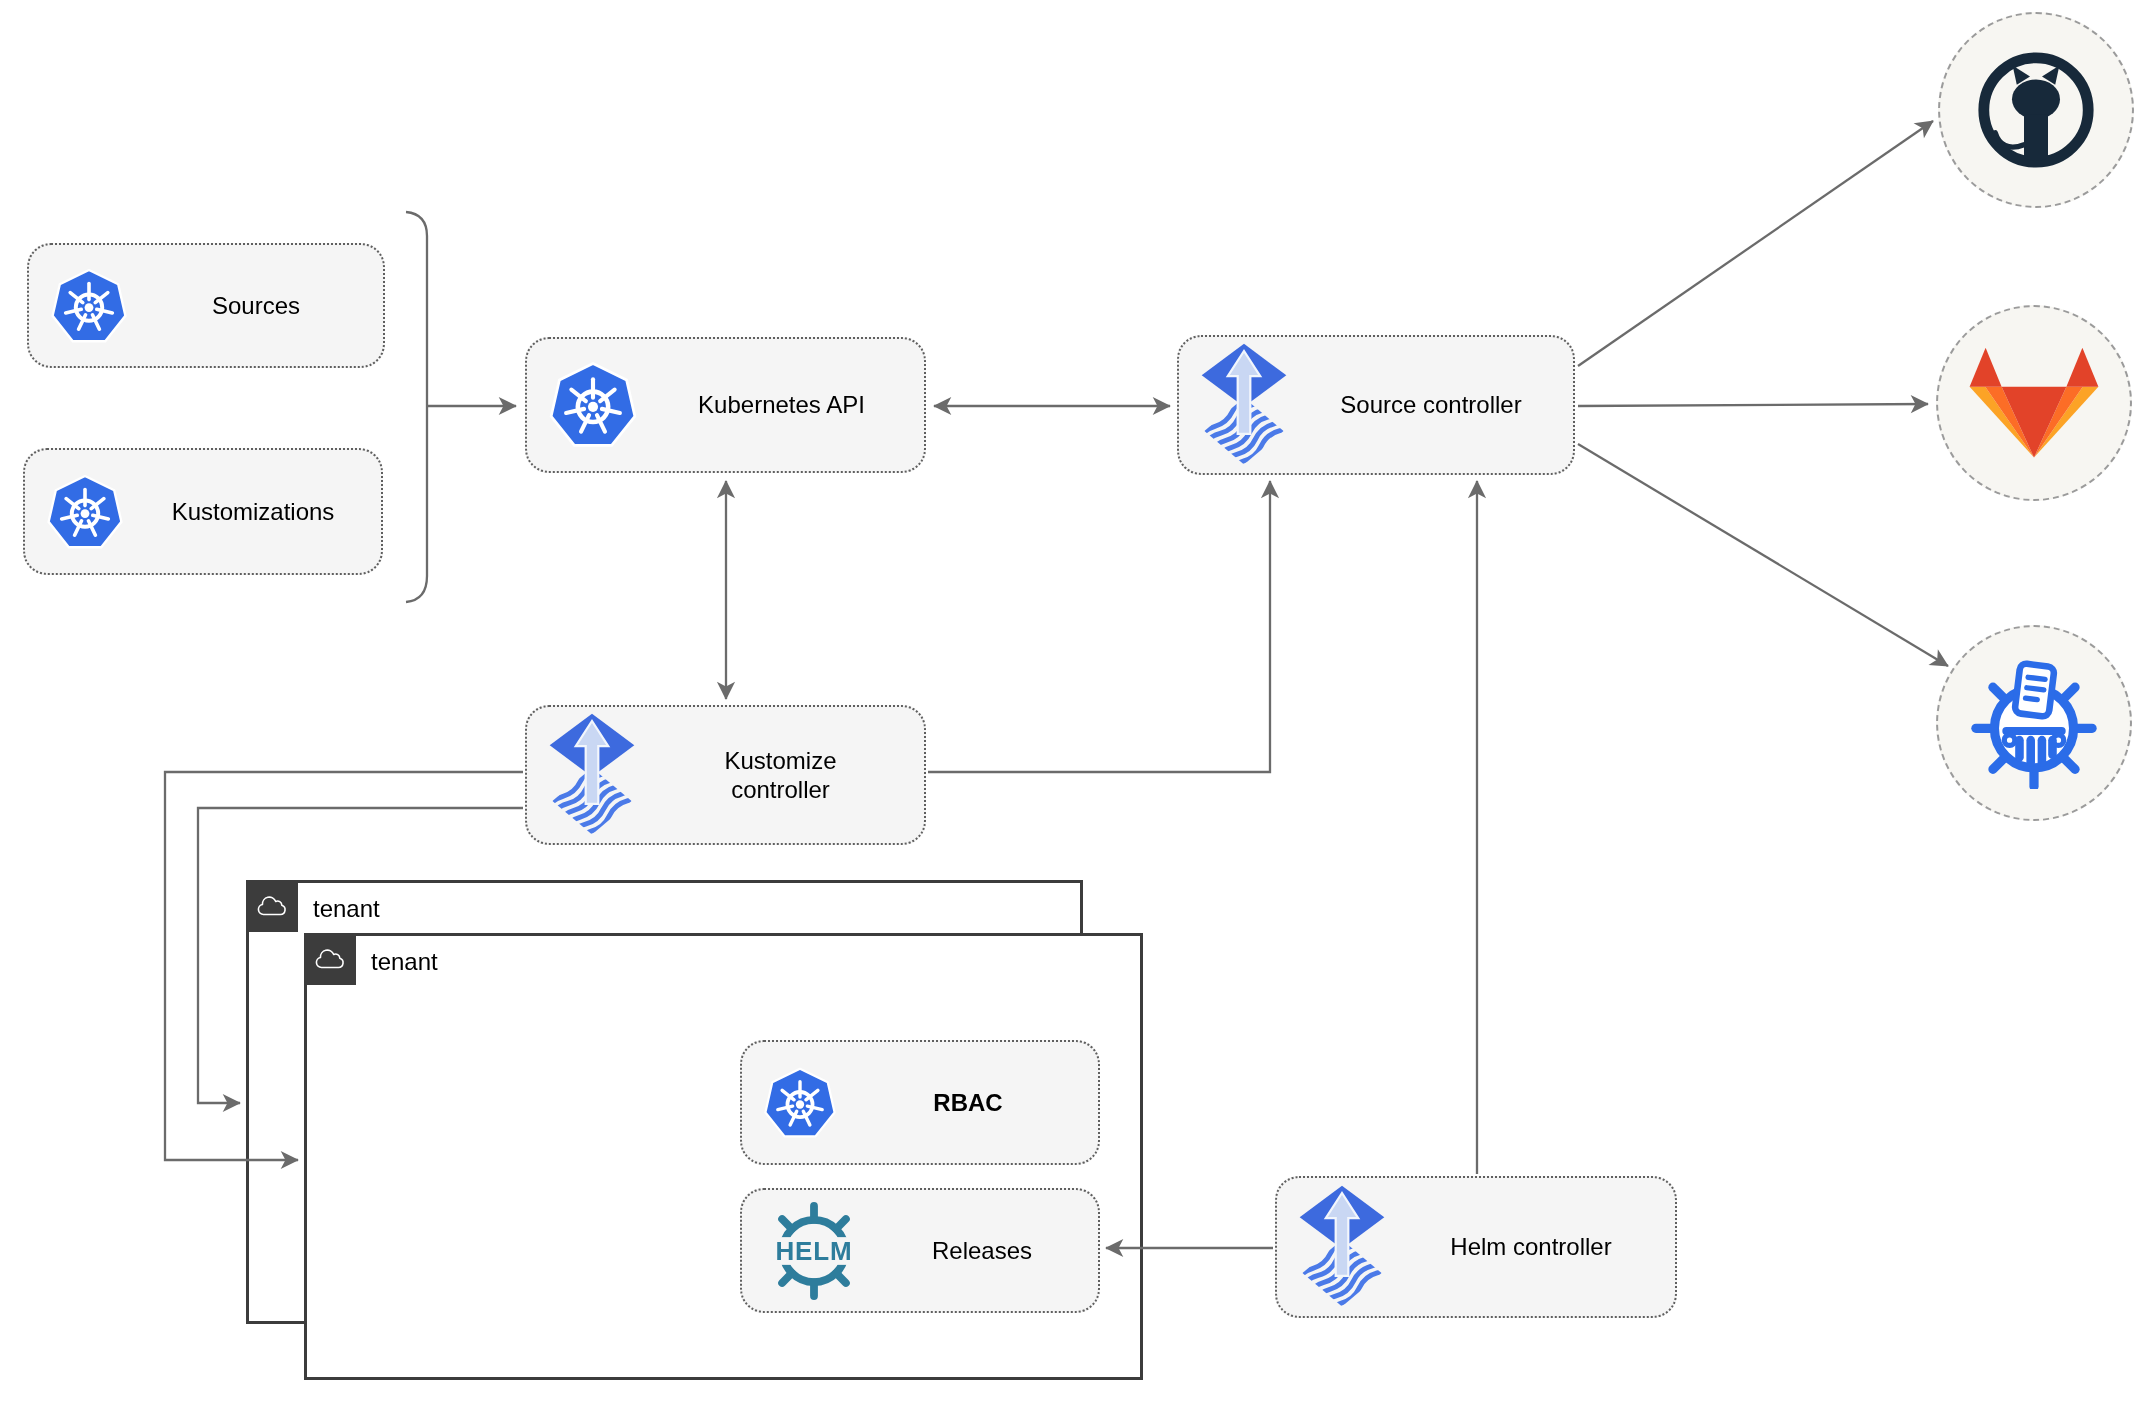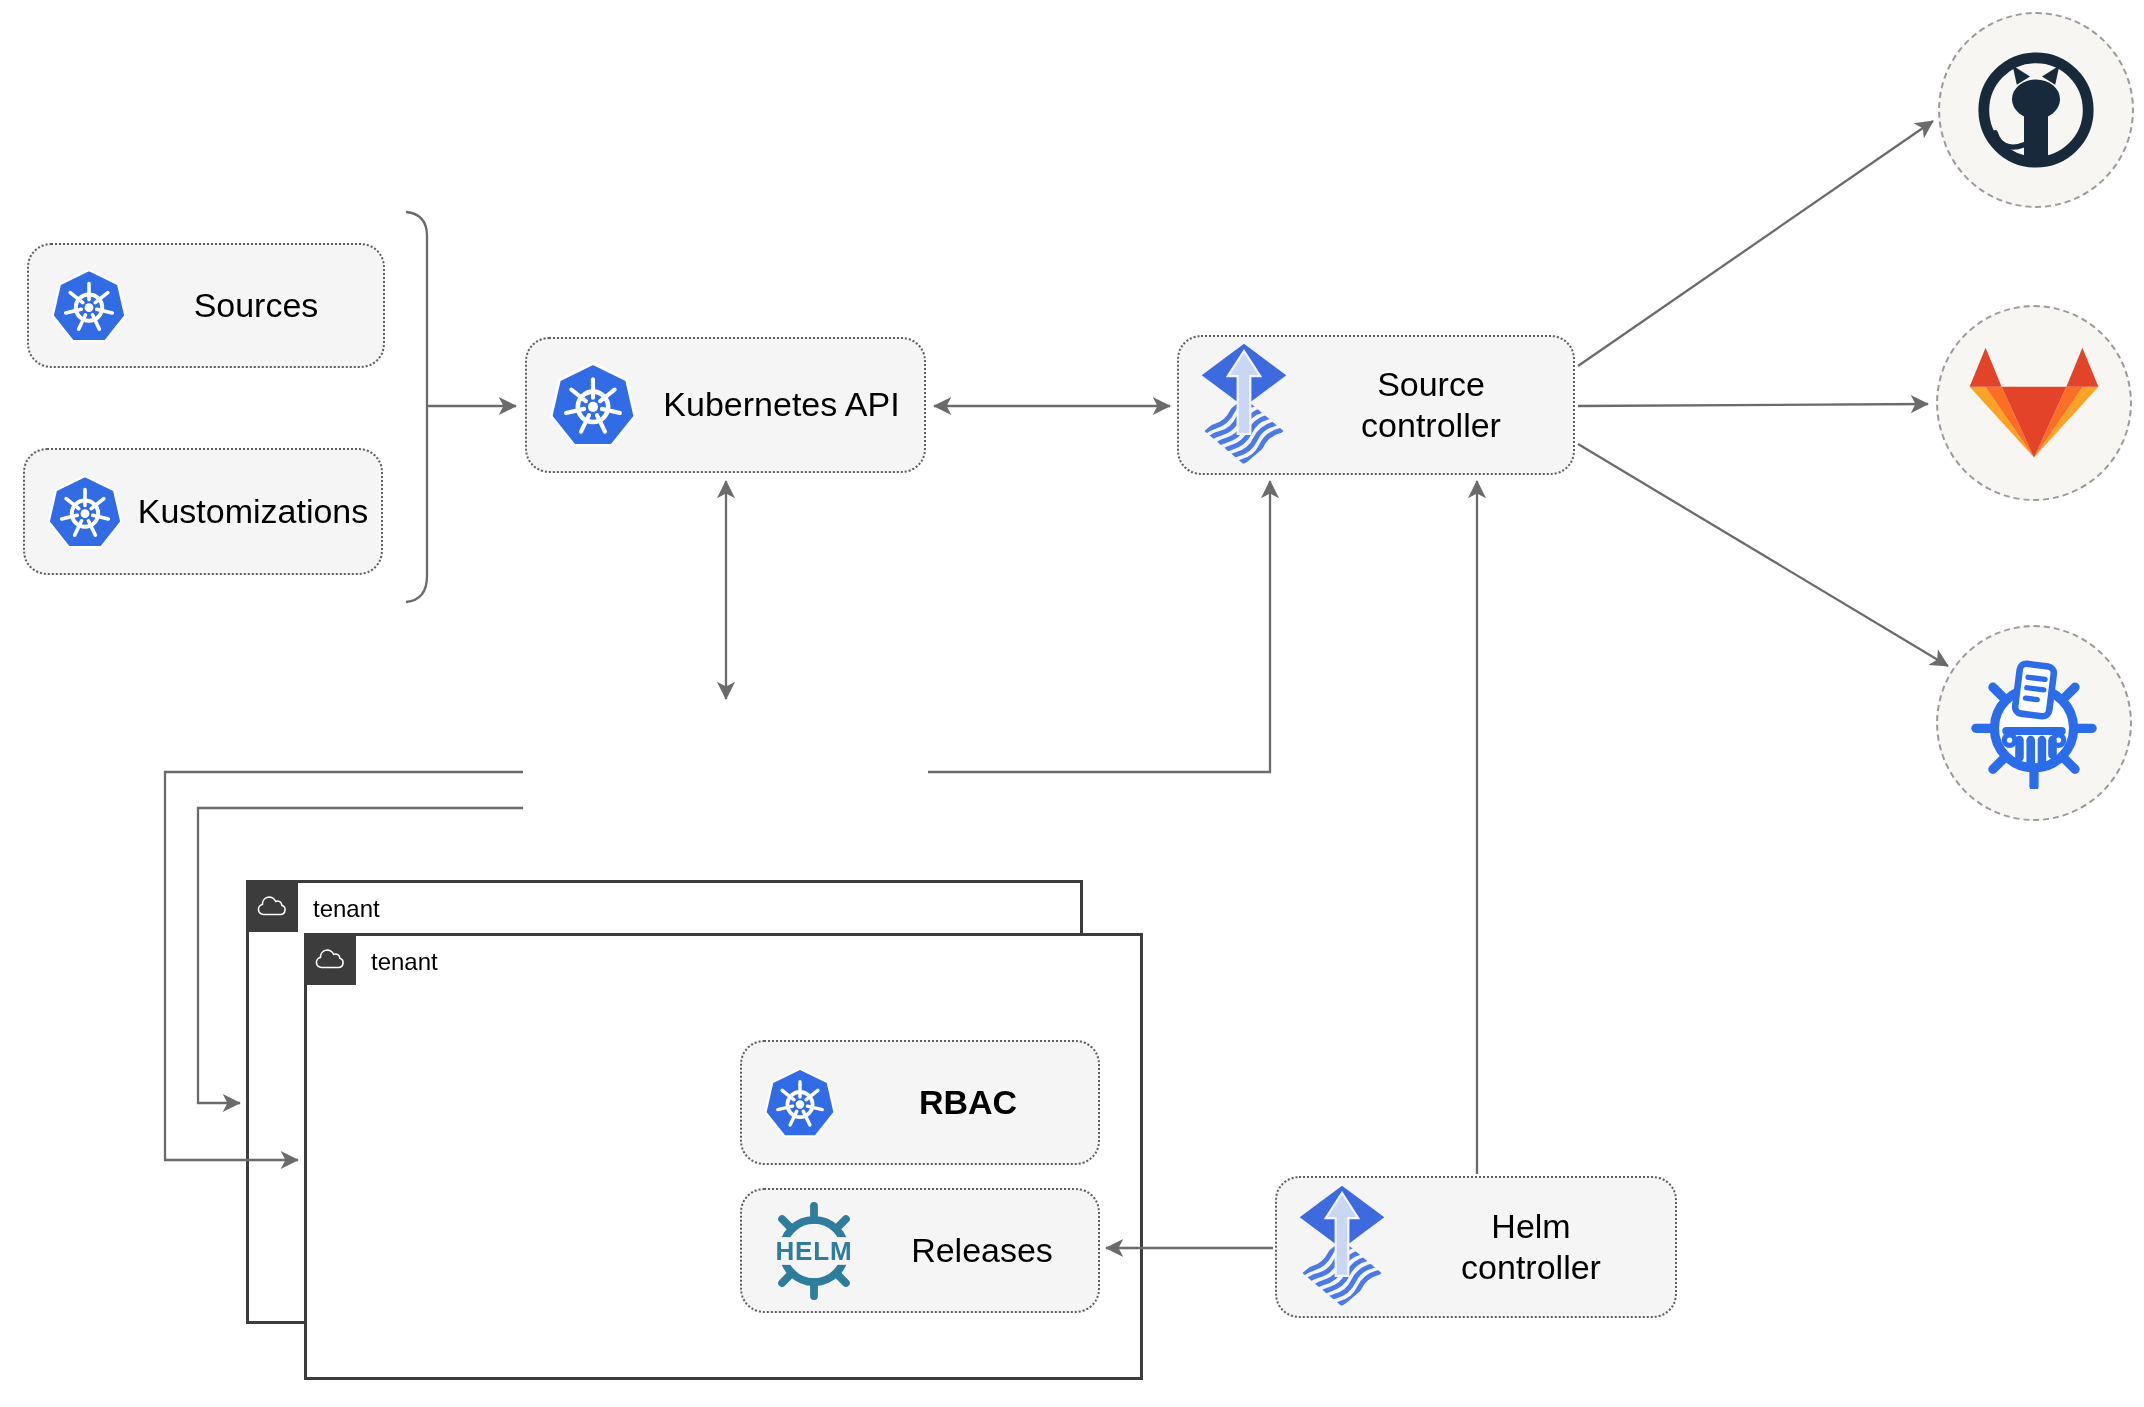--- a/index.html
+++ b/index.html
@@ -2,21 +2,21 @@
 <html><head>
 <meta charset="utf-8">
 <style>
   html,body{margin:0;padding:0;background:#ffffff;}
   body{font-family:"Liberation Sans","DejaVu Sans",sans-serif;color:#000;}
   .canvas{position:relative;width:2144px;height:1407px;background:#fff;overflow:hidden;}
   svg.connectors{position:absolute;left:0;top:0;pointer-events:none;z-index:30;}
   .node{position:absolute;box-sizing:border-box;background:#f5f5f5;border:2.5px dotted #5f5f5f;
         border-radius:24px;display:flex;align-items:center;z-index:20;}
   .node .ic{flex:0 0 auto;margin-left:20px;}
-  .node .lbl{flex:1 1 auto;text-align:center;font-size:34px;line-height:1.22;color:#000;}
+  .node .lbl{flex:1 1 auto;text-align:center;font-size:24px;line-height:1.22;color:#000;}
   .node .lbl.wrap2{max-width:190px;margin:0 auto;text-align:center;}
   .node .lbl.nowrap{white-space:nowrap;}
   .tenant{position:absolute;box-sizing:border-box;background:#ffffff;border:3px solid #3c3c3c;z-index:10;}
   .tenant.front{z-index:12;}
   .tenant-head{position:absolute;left:-3px;top:-3px;width:52px;height:52px;background:#3c3c3c;
                display:flex;align-items:center;justify-content:center;}
   .tenant-lbl{position:absolute;left:64px;top:12px;font-size:24px;color:#000;}
   .ext-circle{position:absolute;box-sizing:border-box;width:196px;height:196px;border-radius:50%;
               border:2.5px dashed #9b9b9b;background:#f7f6f2;display:flex;align-items:center;
               justify-content:center;z-index:20;}
@@ -160,20 +160,26 @@
     <div class="lbl nowrap">Kubernetes API</div>
   </div>
 
   <div class="node" style="left:1177px;top:335px;width:398px;height:140px;">
     <svg class="ic" width="90" height="126">
         <use href="#sym-flux"></use>
       </svg>
     <div class="lbl wrap2">Source controller</div>
   </div>
 
+  <div class="node" style="left:525px;top:705px;width:401px;height:140px;">
+    <svg class="ic" width="90" height="126">
+        <use href="#sym-flux"></use>
+      </svg>
+    <div class="lbl wrap2">Kustomize controller</div>
+  </div>
 
   <div class="node" style="left:1275px;top:1176px;width:402px;height:142px;">
     <svg class="ic" width="90" height="126">
         <use href="#sym-flux"></use>
       </svg>
     <div class="lbl wrap2">Helm controller</div>
   </div>
 
 
   <div class="node" style="left:740px;top:1040px;width:360px;height:125px;font-weight:bold;">

